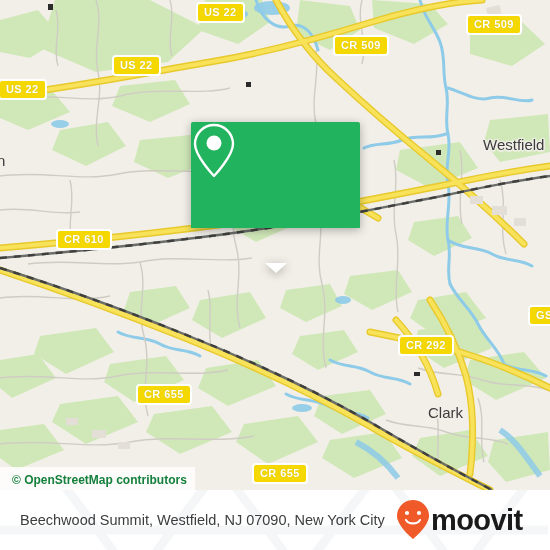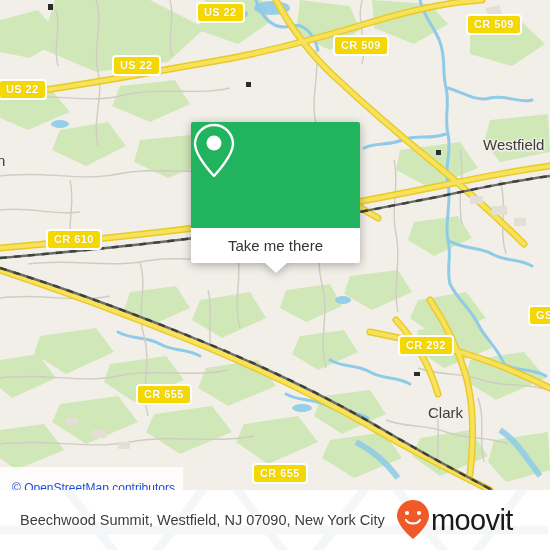--- a/index.html
+++ b/index.html
@@ -70,23 +70,24 @@
     width:0;height:0;
     border-left:11px solid transparent;
     border-right:11px solid transparent;
     border-top:10px solid #ffffff;
   }
 
   
   #attrib{
     position:absolute;left:0;top:467px;
     background:rgba(255,255,255,.80);
-    color:#1d4ed8;font-size:12px;
-    padding:14px 8px 4px 12px;
+    color:#15803d;font-size:12px;
+    padding:6px 8px 4px 12px;
     white-space:nowrap;
+    font-weight:bold;
   }
 
   
   #footer{
     position:absolute;left:0;top:490px;width:548px;height:60px;
     background:#ffffff;
     display:flex;align-items:center;
     box-sizing:border-box;
     padding:0 14px 0 20px;
     overflow:hidden;
@@ -101,20 +102,21 @@
     color:#3d3d3d;
     font-size:14.5px;
     line-height:19px;
     max-width:372px;
   }
   #brand{
     position:relative;
     display:flex;align-items:center;
     flex:0 0 auto;
     margin-left:4px;
+    font-weight:bold;
   }
   #brand-word{
     color:#1a1a1a;font-size:29px;line-height:29px;
     letter-spacing:-.6px;margin-left:1px;
   }
 </style>
 </head>
 <body>
 
 <div id="app">
@@ -261,39 +263,36 @@
         <rect x="436" y="150" width="5" height="5"></rect>
         <rect x="414" y="372" width="6" height="4"></rect>
       </g>
     </svg>
 
     <div class="shield" style="left:196px;top:2px;">US 22</div>
     <div class="shield" style="left:112px;top:55px;">US 22</div>
     <div class="shield" style="left:-2px;top:79px;">US 22</div>
     <div class="shield" style="left:333px;top:35px;">CR 509</div>
     <div class="shield" style="left:466px;top:14px;">CR 509</div>
-    <div class="shield" style="left:46px;top:229px;">CR 610</div>
+    <div class="shield" style="left:56px;top:229px;">CR 610</div>
     <div class="shield" style="left:398px;top:335px;">CR 292</div>
     <div class="shield" style="left:136px;top:384px;">CR 655</div>
     <div class="shield" style="left:252px;top:463px;">CR 655</div>
     <div class="shield" style="left:528px;top:305px;">GS</div>
 
     <div class="place" style="left:483px;top:136px;">Westfield</div>
     <div class="place" style="left:428px;top:404px;">Clark</div>
     <div class="place" style="left:-3px;top:152px;">n</div>
 
     <div id="popup">
       <div id="popup-head">
         <svg width="46" height="58" viewBox="0 0 46 58">
           <path d="M23 3 C12.5 3 4 11.5 4 22 C4 34 23 54 23 54 C23 54 42 34 42 22 C42 11.5 33.5 3 23 3 Z" fill="none" stroke="#ffffff" stroke-width="2.4" stroke-linejoin="round"></path>
           <circle cx="23" cy="21" r="7.5" fill="#ffffff"></circle>
         </svg>
-      </div>
-      <div id="popup-body">
-        <span id="popup-label">Take me there</span>
       </div>
       <div id="popup-tail"></div>
     </div>
 
     <div id="attrib">© OpenStreetMap contributors</div>
   </div>
 
   <div id="footer">
     <svg id="footer-wm" viewBox="0 0 550 60">
       <g fill="none" stroke="#eceff1" stroke-width="9">

